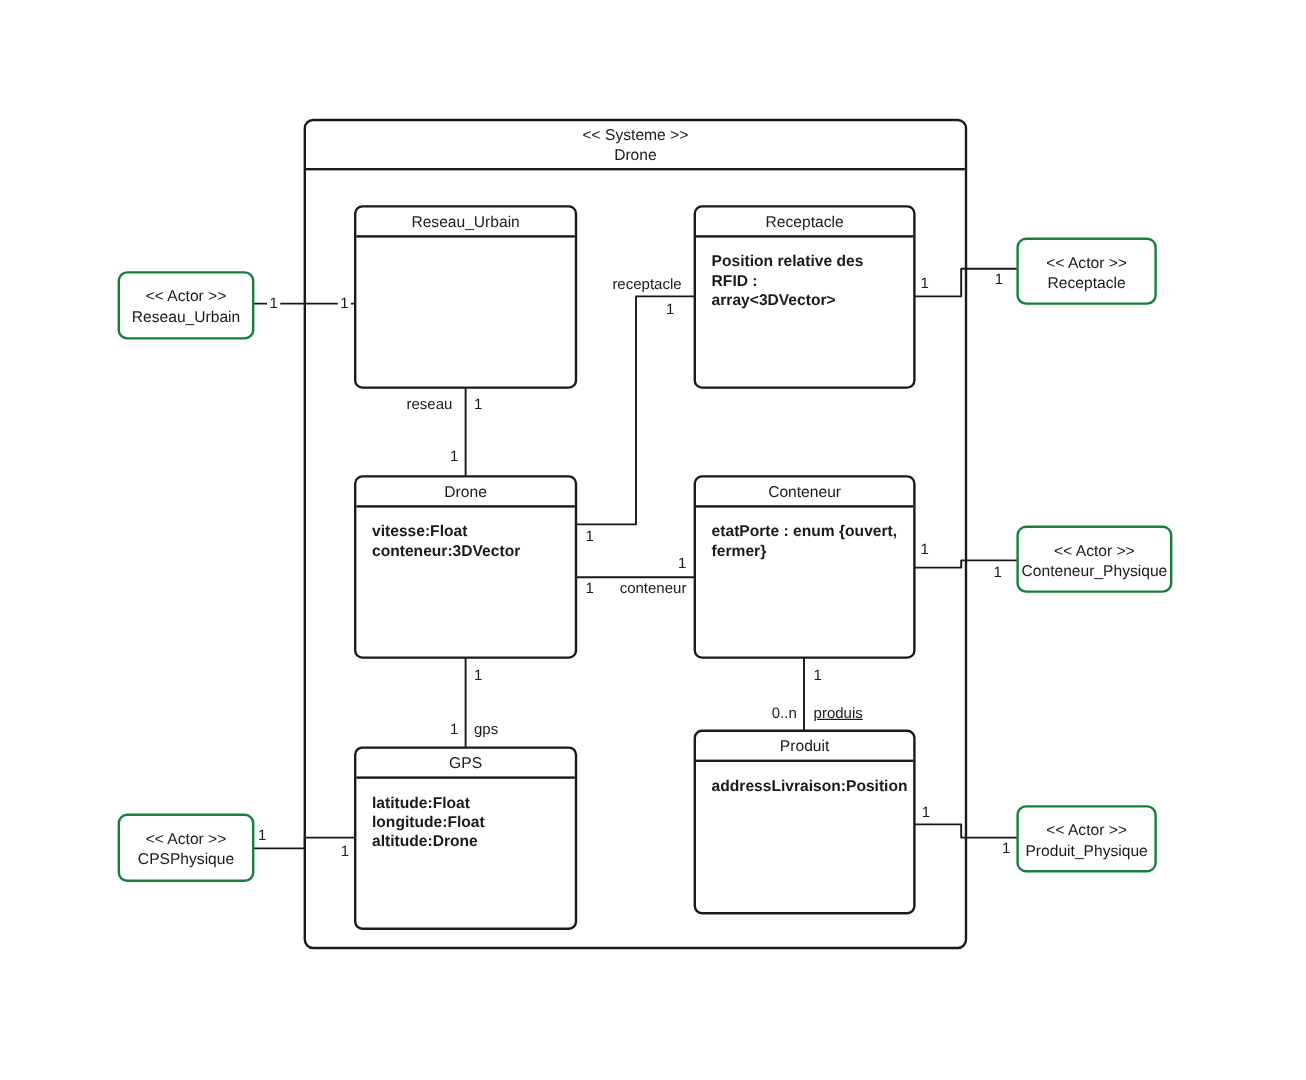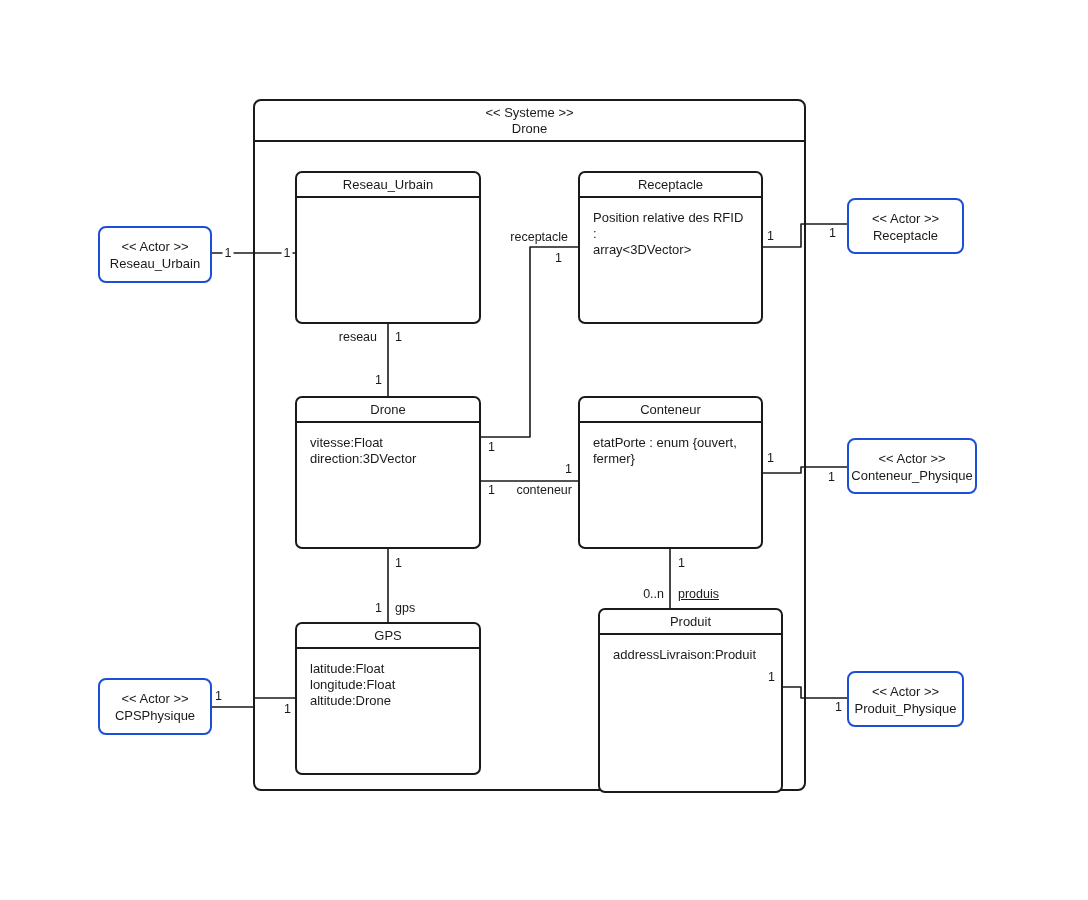--- a/index.html
+++ b/index.html
@@ -21,24 +21,24 @@
   }
   .cls{
     position:absolute;border:2px solid #1a1a1a;border-radius:7px;
     background:#ffffff;z-index:3;
   }
   .cls-title{
     height:25px;line-height:23px;text-align:center;
     border-bottom:2px solid #1a1a1a;
   }
   .cls-body{
-    padding:12px 12px 0 13px;line-height:16px;white-space:pre-line;
+    padding:12px 12px 0 13px;line-height:16px;white-space:pre-line;font-weight:bold;
   }
   .actor{
-    position:absolute;border:2px solid #1d4ed8;border-radius:8px;
+    position:absolute;border:2px solid #15803d;border-radius:8px;
     background:#ffffff;text-align:center;padding-top:11px;line-height:16.5px;
     z-index:3;
   }
   .lbl{
     position:absolute;z-index:4;background:#ffffff;padding:0 2px;
     font-size:12.5px;white-space:nowrap;
   }
   .lc{transform:translate(-50%,-50%);}
   .ll{transform:translate(0,-50%);}
   .lr{transform:translate(-100%,-50%);}
@@ -77,39 +77,39 @@
 
   <div class="cls" style="left:578px;top:171px;width:185px;height:153px;">
     <div class="cls-title">Receptacle</div>
     <div class="cls-body">Position relative des RFID :
 array&lt;3DVector&gt;</div>
   </div>
 
   <div class="cls" style="left:295px;top:396px;width:186px;height:153px;">
     <div class="cls-title">Drone</div>
     <div class="cls-body">vitesse:Float
-direction:3DVector</div>
+conteneur:3DVector</div>
   </div>
 
   <div class="cls" style="left:578px;top:396px;width:185px;height:153px;">
     <div class="cls-title">Conteneur</div>
     <div class="cls-body">etatPorte : enum {ouvert,
 fermer}</div>
   </div>
 
   <div class="cls" style="left:295px;top:622px;width:186px;height:153px;">
     <div class="cls-title">GPS</div>
     <div class="cls-body">latitude:Float
 longitude:Float
 altitude:Drone</div>
   </div>
 
-  <div class="cls" style="left:578px;top:608px;width:185px;height:185px;margin-left:20px;">
+  <div class="cls" style="left:578px;top:608px;width:185px;height:154px;">
     <div class="cls-title">Produit</div>
-    <div class="cls-body">addressLivraison:Produit</div>
+    <div class="cls-body">addressLivraison:Position</div>
   </div>
 
   <div class="actor" style="left:98px;top:226px;width:114px;height:57px;">
     <div>&lt;&lt; Actor &gt;&gt;</div>
     <div>Reseau_Urbain</div>
   </div>
 
   <div class="actor" style="left:98px;top:678px;width:114px;height:57px;">
     <div>&lt;&lt; Actor &gt;&gt;</div>
     <div>CPSPhysique</div>

